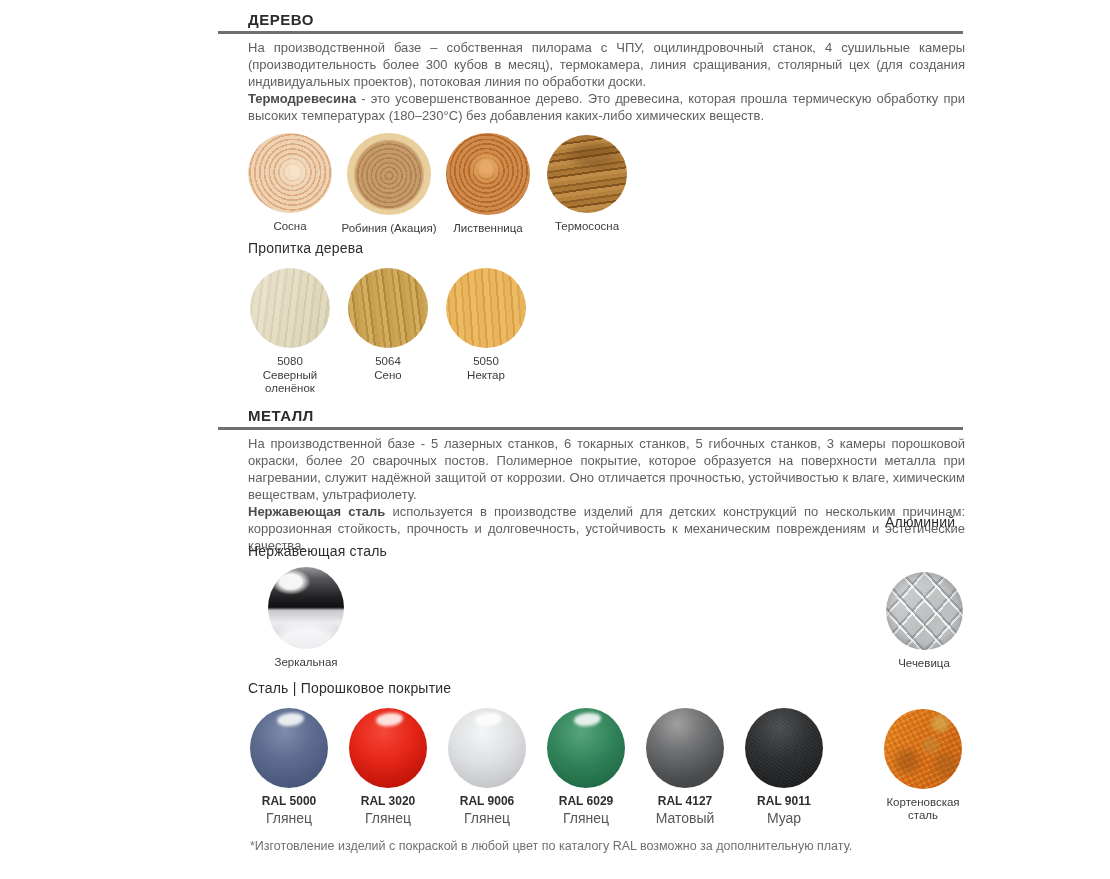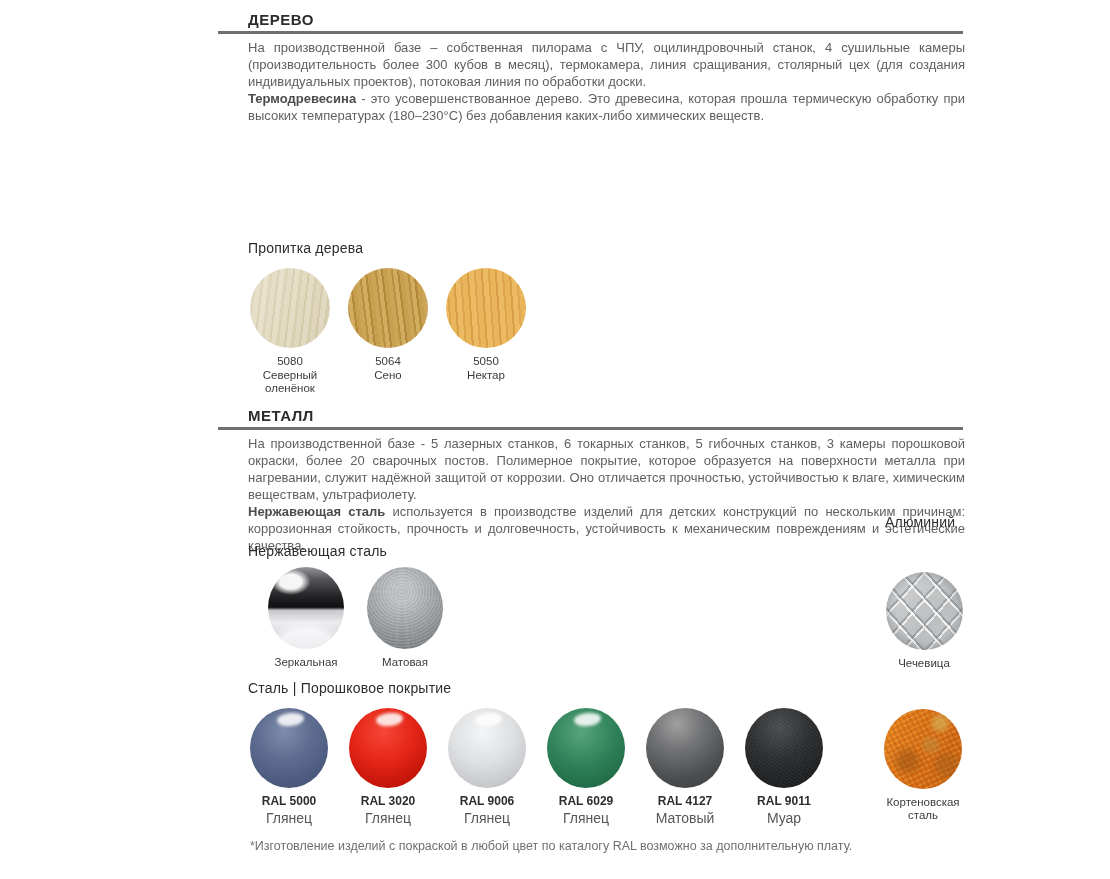--- a/index.html
+++ b/index.html
@@ -96,20 +96,38 @@
 <div class="page">
 
   <div class="abs sec-title" style="left:248px;top:11px;">ДЕРЕВО</div>
   <div class="abs rule" style="left:218px;top:31px;width:745px;"></div>
 
   <div class="abs body-text" style="left:248px;top:39px;">
     <p>На производственной базе – собственная пилорама с ЧПУ, оцилиндровочный станок, 4 сушильные камеры (производительность более 300 кубов в месяц), термокамера, линия сращивания, столярный цех (для создания индивидуальных проектов), потоковая линия по обработки доски.</p>
     <p><span class="lead">Термодревесина</span><span> - это усовершенствованное дерево. Это древесина, которая прошла термическую обработку при высоких температурах (180–230°С) без добавления каких-либо химических веществ.</span></p>
   </div>
 
+  <div class="abs row" style="left:248px;top:133px;">
+    <div class="col w-col">
+      <div class="circle s-pine"></div>
+      <div class="lbl lbl-wide">Сосна</div>
+    </div>
+    <div class="col w-col">
+      <div class="circle s-robinia"></div>
+      <div class="lbl lbl-wide">Робиния (Акация)</div>
+    </div>
+    <div class="col w-col">
+      <div class="circle s-larch"></div>
+      <div class="lbl lbl-wide">Лиственница</div>
+    </div>
+    <div class="col w-col">
+      <div class="circle s-thermo"></div>
+      <div class="lbl lbl-wide">Термососна</div>
+    </div>
+  </div>
 
   <div class="abs subhead" style="left:248px;top:240px;">Пропитка дерева</div>
 
   <div class="abs row" style="left:250px;top:268px;">
     <div class="col st-col">
       <div class="circle s-5080"></div>
       <div class="lbl">5080</div>
       <div class="lbl" style="margin-top:1px;">Северный оленёнок</div>
     </div>
     <div class="col st-col">
@@ -133,24 +151,20 @@
   </div>
 
   <div class="abs subhead" style="left:248px;top:543px;">Нержавеющая сталь</div>
   <div class="abs subhead" style="left:885px;top:514px;width:78px;text-align:left;">Алюминий</div>
 
   <div class="abs row" style="left:268px;top:567px;">
     <div class="col steel-col">
       <div class="circle s-chrome"></div>
       <div class="lbl lbl-wide">Зеркальная</div>
     </div>
-    <div class="col steel-col">
-      <div class="circle s-mattesteel"></div>
-      <div class="lbl lbl-wide">Матовая</div>
-    </div>
   </div>
 
   <div class="abs col" style="left:885px;top:572px;width:78px;">
     <div class="circle s-diamond"></div>
     <div class="lbl lbl-wide">Чечевица</div>
   </div>
 
   <div class="abs subhead" style="left:248px;top:680px;">Сталь | Порошковое покрытие</div>
 
   <div class="abs row" style="left:250px;top:708px;">

